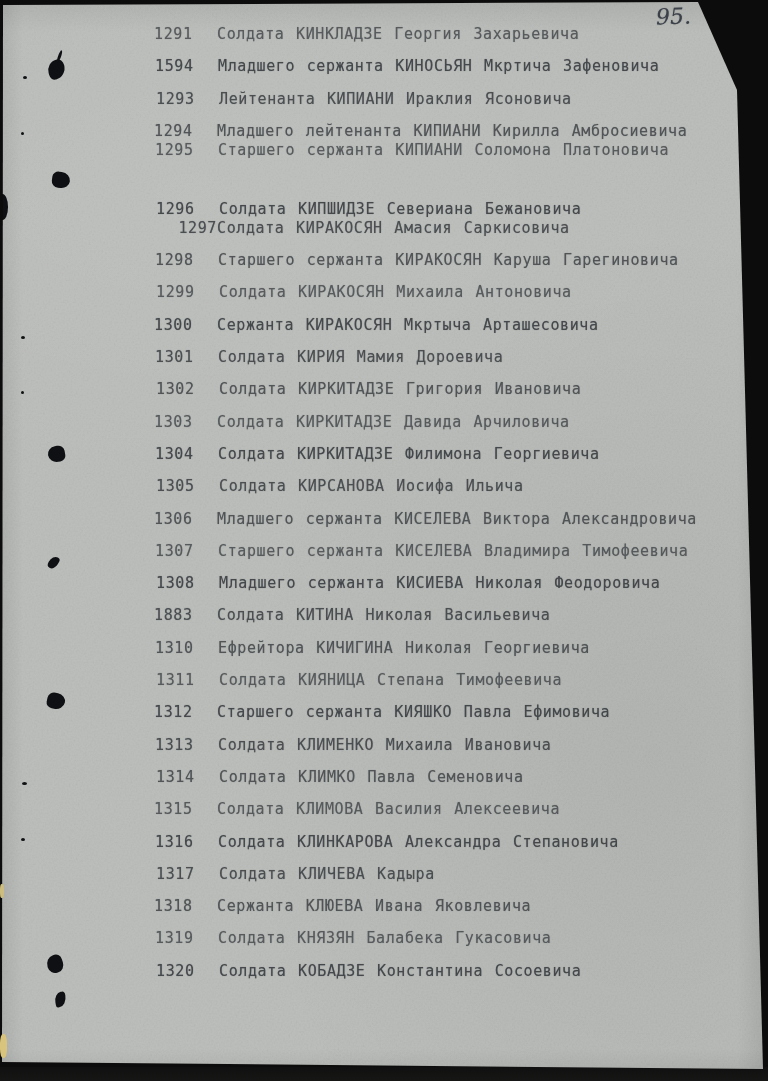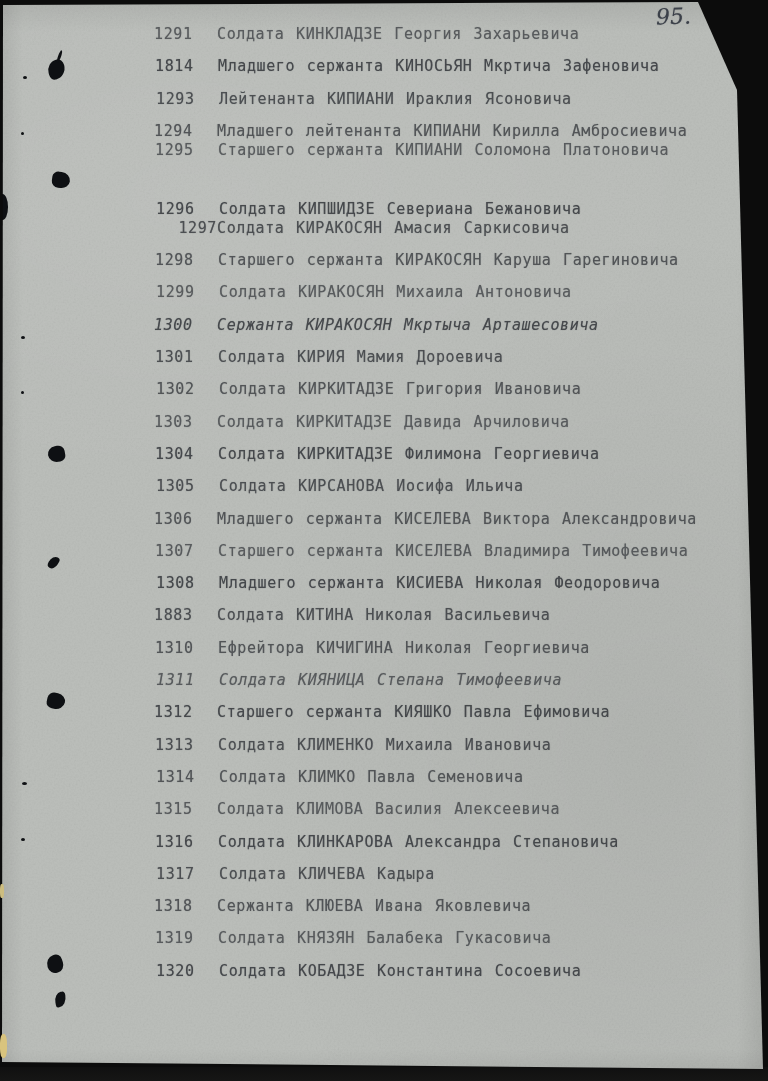--- a/index.html
+++ b/index.html
@@ -42,40 +42,40 @@
 </style>
 </head>
 <body>
 
 <div class="bg-bottom"></div>
 
 <div class="paper">
   <div class="page-number">95.</div>
   <div class="entries">
       <div class="row" style="top: 0px; opacity: 0.78; transform: translateX(-1px);"><span class="num">1291</span><span>Солдата КИНКЛАДЗЕ Георгия Захарьевича</span></div>
-      <div class="row" style="top: 32.3px; opacity: 0.93; transform: translateX(0px);"><span class="num">1814</span><span>Младшего сержанта КИНОСЬЯН Мкртича Зафеновича</span></div>
+      <div class="row" style="top: 32.3px; opacity: 0.93; transform: translateX(0px);"><span class="num">1594</span><span>Младшего сержанта КИНОСЬЯН Мкртича Зафеновича</span></div>
       <div class="row" style="top: 64.6px; opacity: 0.88; transform: translateX(1px);"><span class="num">1293</span><span>Лейтенанта КИПИАНИ Ираклия Ясоновича</span></div>
       <div class="row" style="top: 96.9px; opacity: 0.83; transform: translateX(-1px);"><span class="num">1294</span><span>Младшего лейтенанта КИПИАНИ Кирилла Амбросиевича</span></div>
       <div class="row" style="top: 116px; opacity: 0.78; transform: translateX(0px);"><span class="num">1295</span><span>Старшего сержанта КИПИАНИ Соломона Платоновича</span></div>
       <div class="row" style="top: 161.5px; opacity: 0.93; transform: translateX(1px); margin-top: 13px;"><span class="num">1296</span><span>Солдата КИПШИДЗЕ Севериана Бежановича</span></div>
       <div class="row" style="top: 193.8px; opacity: 0.88; transform: translateX(-1px); text-align: right;"><span class="num">1297</span><span>Солдата КИРАКОСЯН Амасия Саркисовича</span></div>
       <div class="row" style="top: 226.1px; opacity: 0.83; transform: translateX(0px);"><span class="num">1298</span><span>Старшего сержанта КИРАКОСЯН Каруша Гарегиновича</span></div>
       <div class="row" style="top: 258.4px; opacity: 0.78; transform: translateX(1px);"><span class="num">1299</span><span>Солдата КИРАКОСЯН Михаила Антоновича</span></div>
-      <div class="row" style="top: 290.7px; opacity: 0.93; transform: translateX(-1px); font-style: italic;"><span class="num">1300</span><span>Сержанта КИРАКОСЯН Мкртыча Арташесовича</span></div>
+      <div class="row" style="top: 290.7px; opacity: 0.93; transform: translateX(-1px);"><span class="num">1300</span><span>Сержанта КИРАКОСЯН Мкртыча Арташесовича</span></div>
       <div class="row" style="top: 323px; opacity: 0.88; transform: translateX(0px);"><span class="num">1301</span><span>Солдата КИРИЯ Мамия Дороевича</span></div>
       <div class="row" style="top: 355.3px; opacity: 0.83; transform: translateX(1px);"><span class="num">1302</span><span>Солдата КИРКИТАДЗЕ Григория Ивановича</span></div>
       <div class="row" style="top: 387.6px; opacity: 0.78; transform: translateX(-1px);"><span class="num">1303</span><span>Солдата КИРКИТАДЗЕ Давида Арчиловича</span></div>
       <div class="row" style="top: 419.9px; opacity: 0.93; transform: translateX(0px);"><span class="num">1304</span><span>Солдата КИРКИТАДЗЕ Филимона Георгиевича</span></div>
       <div class="row" style="top: 452.2px; opacity: 0.88; transform: translateX(1px);"><span class="num">1305</span><span>Солдата КИРСАНОВА Иосифа Ильича</span></div>
       <div class="row" style="top: 484.5px; opacity: 0.83; transform: translateX(-1px);"><span class="num">1306</span><span>Младшего сержанта КИСЕЛЕВА Виктора Александровича</span></div>
       <div class="row" style="top: 516.8px; opacity: 0.78; transform: translateX(0px);"><span class="num">1307</span><span>Старшего сержанта КИСЕЛЕВА Владимира Тимофеевича</span></div>
       <div class="row" style="top: 549.1px; opacity: 0.93; transform: translateX(1px);"><span class="num">1308</span><span>Младшего сержанта КИСИЕВА Николая Феодоровича</span></div>
       <div class="row" style="top: 581.4px; opacity: 0.88; transform: translateX(-1px);"><span class="num">1883</span><span>Солдата КИТИНА Николая Васильевича</span></div>
       <div class="row" style="top: 613.7px; opacity: 0.83; transform: translateX(0px);"><span class="num">1310</span><span>Ефрейтора КИЧИГИНА Николая Георгиевича</span></div>
-      <div class="row" style="top: 646px; opacity: 0.78; transform: translateX(1px); font-style: italic;"><span class="num">1311</span><span>Солдата КИЯНИЦА Степана Тимофеевича</span></div>
+      <div class="row" style="top: 646px; opacity: 0.78; transform: translateX(1px);"><span class="num">1311</span><span>Солдата КИЯНИЦА Степана Тимофеевича</span></div>
       <div class="row" style="top: 678.3px; opacity: 0.93; transform: translateX(-1px);"><span class="num">1312</span><span>Старшего сержанта КИЯШКО Павла Ефимовича</span></div>
       <div class="row" style="top: 710.6px; opacity: 0.88; transform: translateX(0px);"><span class="num">1313</span><span>Солдата КЛИМЕНКО Михаила Ивановича</span></div>
       <div class="row" style="top: 742.9px; opacity: 0.83; transform: translateX(1px);"><span class="num">1314</span><span>Солдата КЛИМКО Павла Семеновича</span></div>
       <div class="row" style="top: 775.2px; opacity: 0.78; transform: translateX(-1px);"><span class="num">1315</span><span>Солдата КЛИМОВА Василия Алексеевича</span></div>
       <div class="row" style="top: 807.5px; opacity: 0.93; transform: translateX(0px);"><span class="num">1316</span><span>Солдата КЛИНКАРОВА Александра Степановича</span></div>
       <div class="row" style="top: 839.8px; opacity: 0.88; transform: translateX(1px);"><span class="num">1317</span><span>Солдата КЛИЧЕВА Кадыра</span></div>
       <div class="row" style="top: 872.1px; opacity: 0.83; transform: translateX(-1px);"><span class="num">1318</span><span>Сержанта КЛЮЕВА Ивана Яковлевича</span></div>
       <div class="row" style="top: 904.4px; opacity: 0.78; transform: translateX(0px);"><span class="num">1319</span><span>Солдата КНЯЗЯН Балабека Гукасовича</span></div>
       <div class="row" style="top: 936.7px; opacity: 0.93; transform: translateX(1px);"><span class="num">1320</span><span>Солдата КОБАДЗЕ Константина Сосоевича</span></div>
     </div>

